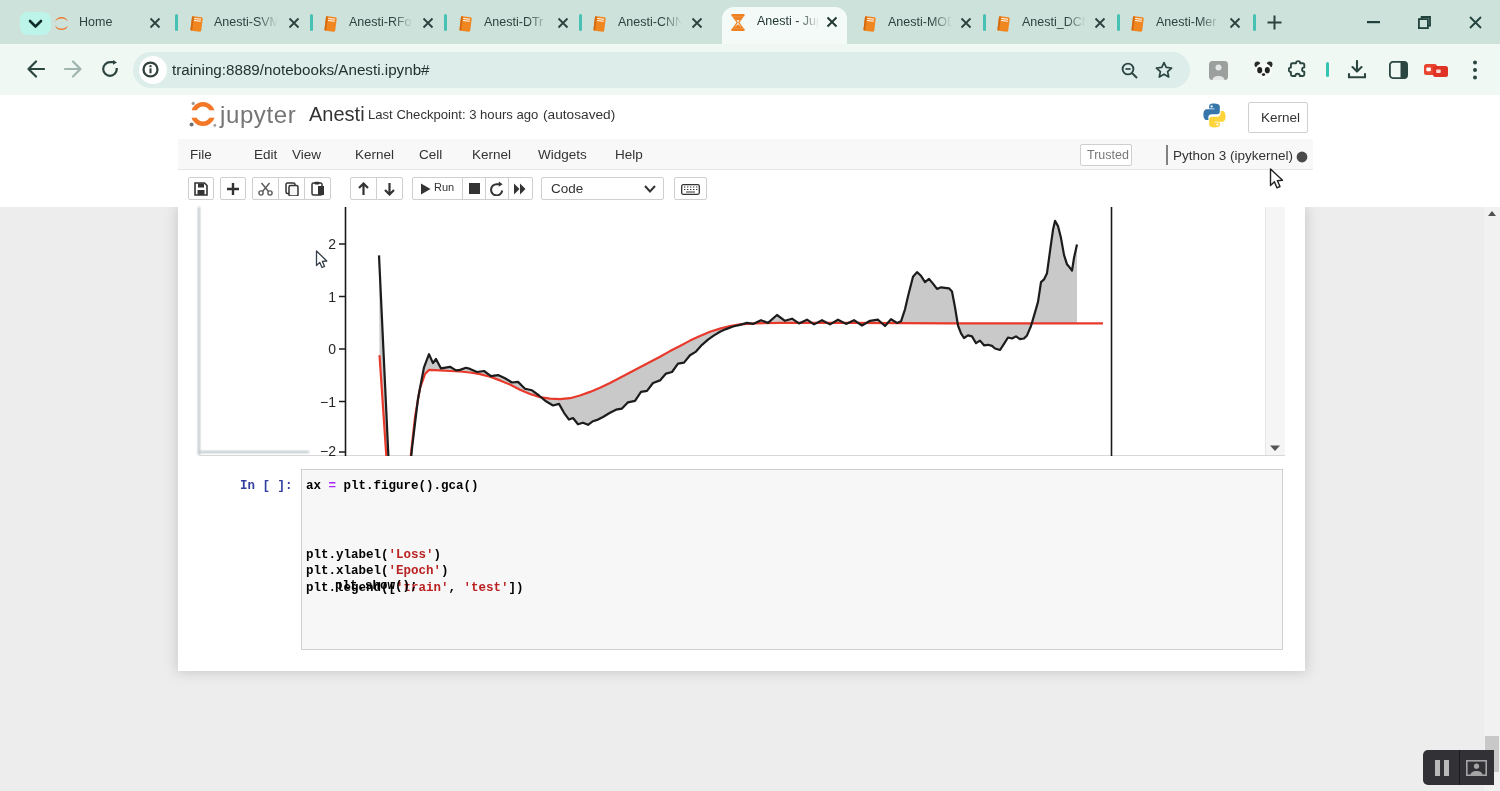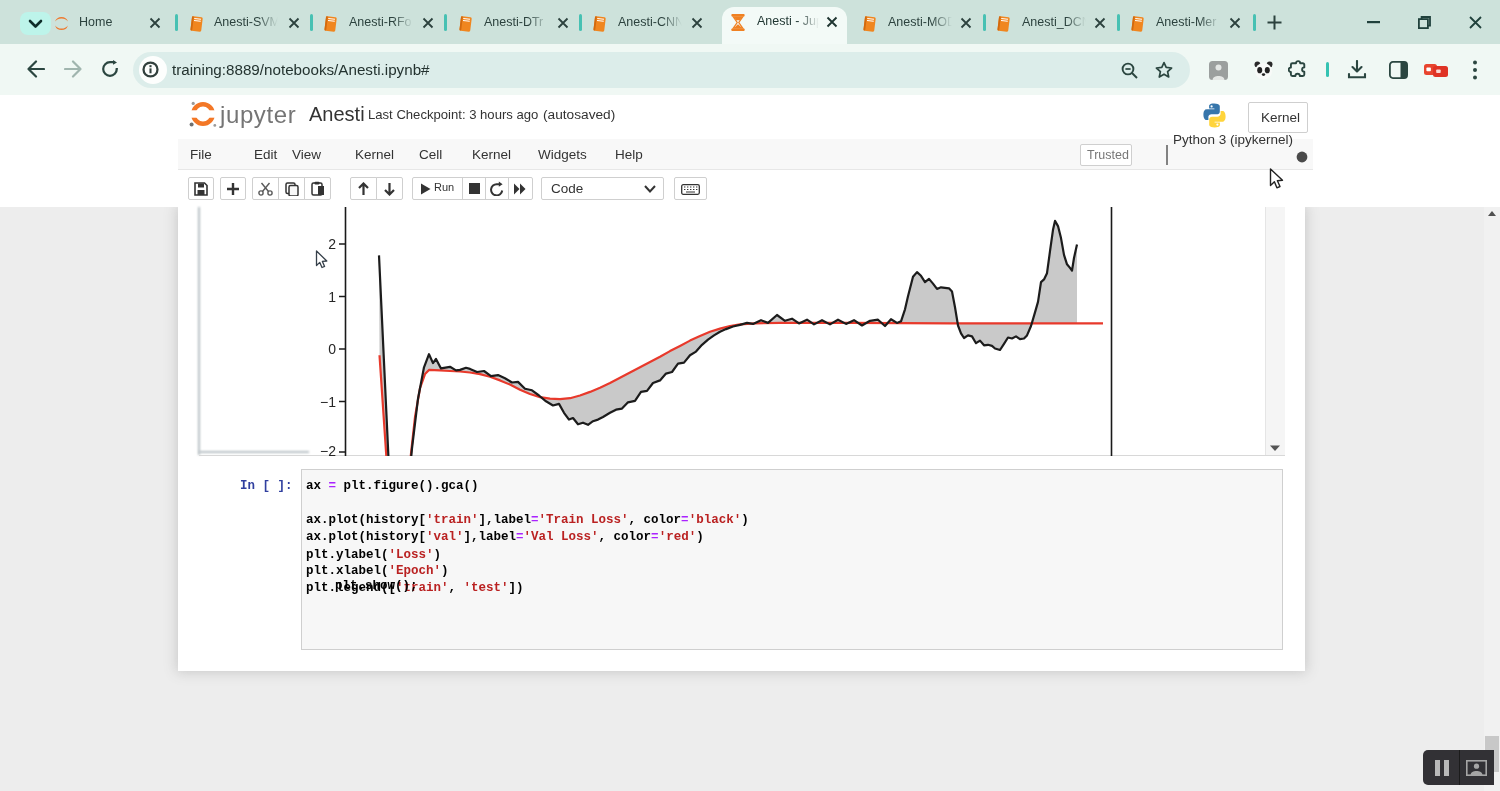--- a/index.html
+++ b/index.html
@@ -242,21 +242,21 @@
 <div class="menuitem" style="left:292px;">View</div>
 <div class="menuitem" style="left:355px;">Kernel</div>
 <div class="menuitem" style="left:419px;">Cell</div>
 <div class="menuitem" style="left:472px;">Kernel</div>
 <div class="menuitem" style="left:538px;">Widgets</div>
 <div class="menuitem" style="left:615px;">Help</div>
 
 <div class="abs" style="left:1080px;top:144px;width:52px;height:22px;background:#fff;border:1px solid #cfcfcf;border-radius:2px;"></div>
 <div class="abs" style="left:1087px;top:148px;font-size:12.5px;color:#777;">Trusted</div>
 <div class="abs" style="left:1166px;top:145px;width:2px;height:20px;background:#828282;"></div>
-<div class="abs" style="left:1173px;top:132px;font-size:13.5px;color:#333;">Python 3 (ipykernel)</div>
+<div class="abs" style="left:1173px;top:148px;font-size:13.5px;color:#333;">Python 3 (ipykernel)</div>
 <svg class="abs" style="left:1296px;top:151px" width="12" height="12" viewBox="0 0 12 12">
       <circle cx="6" cy="6" r="5.4" fill="#4a4a4a"></circle>
     </svg>
 
 <div class="jbtn" style="left:188px;width:26px;border-radius:2px;"></div>
 <svg class="abs" style="left:194px;top:182px" width="14" height="14" viewBox="0 0 14 14">
       <path d="M1 1 H10.5 L13 3.5 V13 H1 Z" fill="none" stroke="#333" stroke-width="1.6"></path>
       <rect x="3.5" y="8" width="7" height="5" fill="#333"></rect>
       <rect x="4" y="1.5" width="6" height="4" fill="#333"></rect>
     </svg>
@@ -351,22 +351,20 @@
 </svg>
 
 <div class="abs" style="left:1265px;top:207px;width:20px;height:248px;background:#f5f5f5;border-left:1px solid #e5e5e5;"></div>
 <svg class="abs" style="left:1269px;top:444px" width="12" height="8" viewBox="0 0 12 8">
       <path d="M1 1.5 L6 7 L11 1.5 Z" fill="#555"></path>
     </svg>
 
 <div class="abs mono" style="left:240px;top:479px;font-size:12.5px;font-weight:bold;color:#303F9F;">In&nbsp;[&nbsp;]:</div>
 <div class="abs" style="left:301px;top:469px;width:982px;height:181px;background:#f7f7f7;border:1px solid #cfcfcf;"></div>
 <div class="codeline mono" style="top:478px;">ax <span class="op">=</span> plt.figure().gca()</div>
-<div class="codeline mono" style="top:512px;">ax.plot(history[<span class="str">'train'</span>],label<span class="op">=</span><span class="str">'Train Loss'</span>, color<span class="op">=</span><span class="str">'black'</span>)</div>
-<div class="codeline mono" style="top:529px;">ax.plot(history[<span class="str">'val'</span>],label<span class="op">=</span><span class="str">'Val Loss'</span>, color<span class="op">=</span><span class="str">'red'</span>)</div>
 <div class="codeline mono" style="top:547px;text-align:right;">plt.ylabel(<span class="str">'Loss'</span>)</div>
 <div class="codeline mono" style="top:563px;">plt.xlabel(<span class="str">'Epoch'</span>)</div>
 <div class="codeline mono" style="top:580px;">plt.legend([<span class="str">'train'</span>, <span class="str">'test'</span>])</div>
 <div class="codeline mono" style="top:578px;padding-left:29px;">plt.show();</div>
 
 <div class="abs" style="left:1484px;top:207px;width:16px;height:584px;background:#f1f1f1;"></div>
 <svg class="abs" style="left:1487px;top:210px" width="10" height="7" viewBox="0 0 10 7">
       <path d="M1 6 L5 1 L9 6 Z" fill="#505050"></path>
     </svg>
 <div class="abs" style="left:1485px;top:736px;width:14px;height:36px;background:#c8c8c8;"></div>

